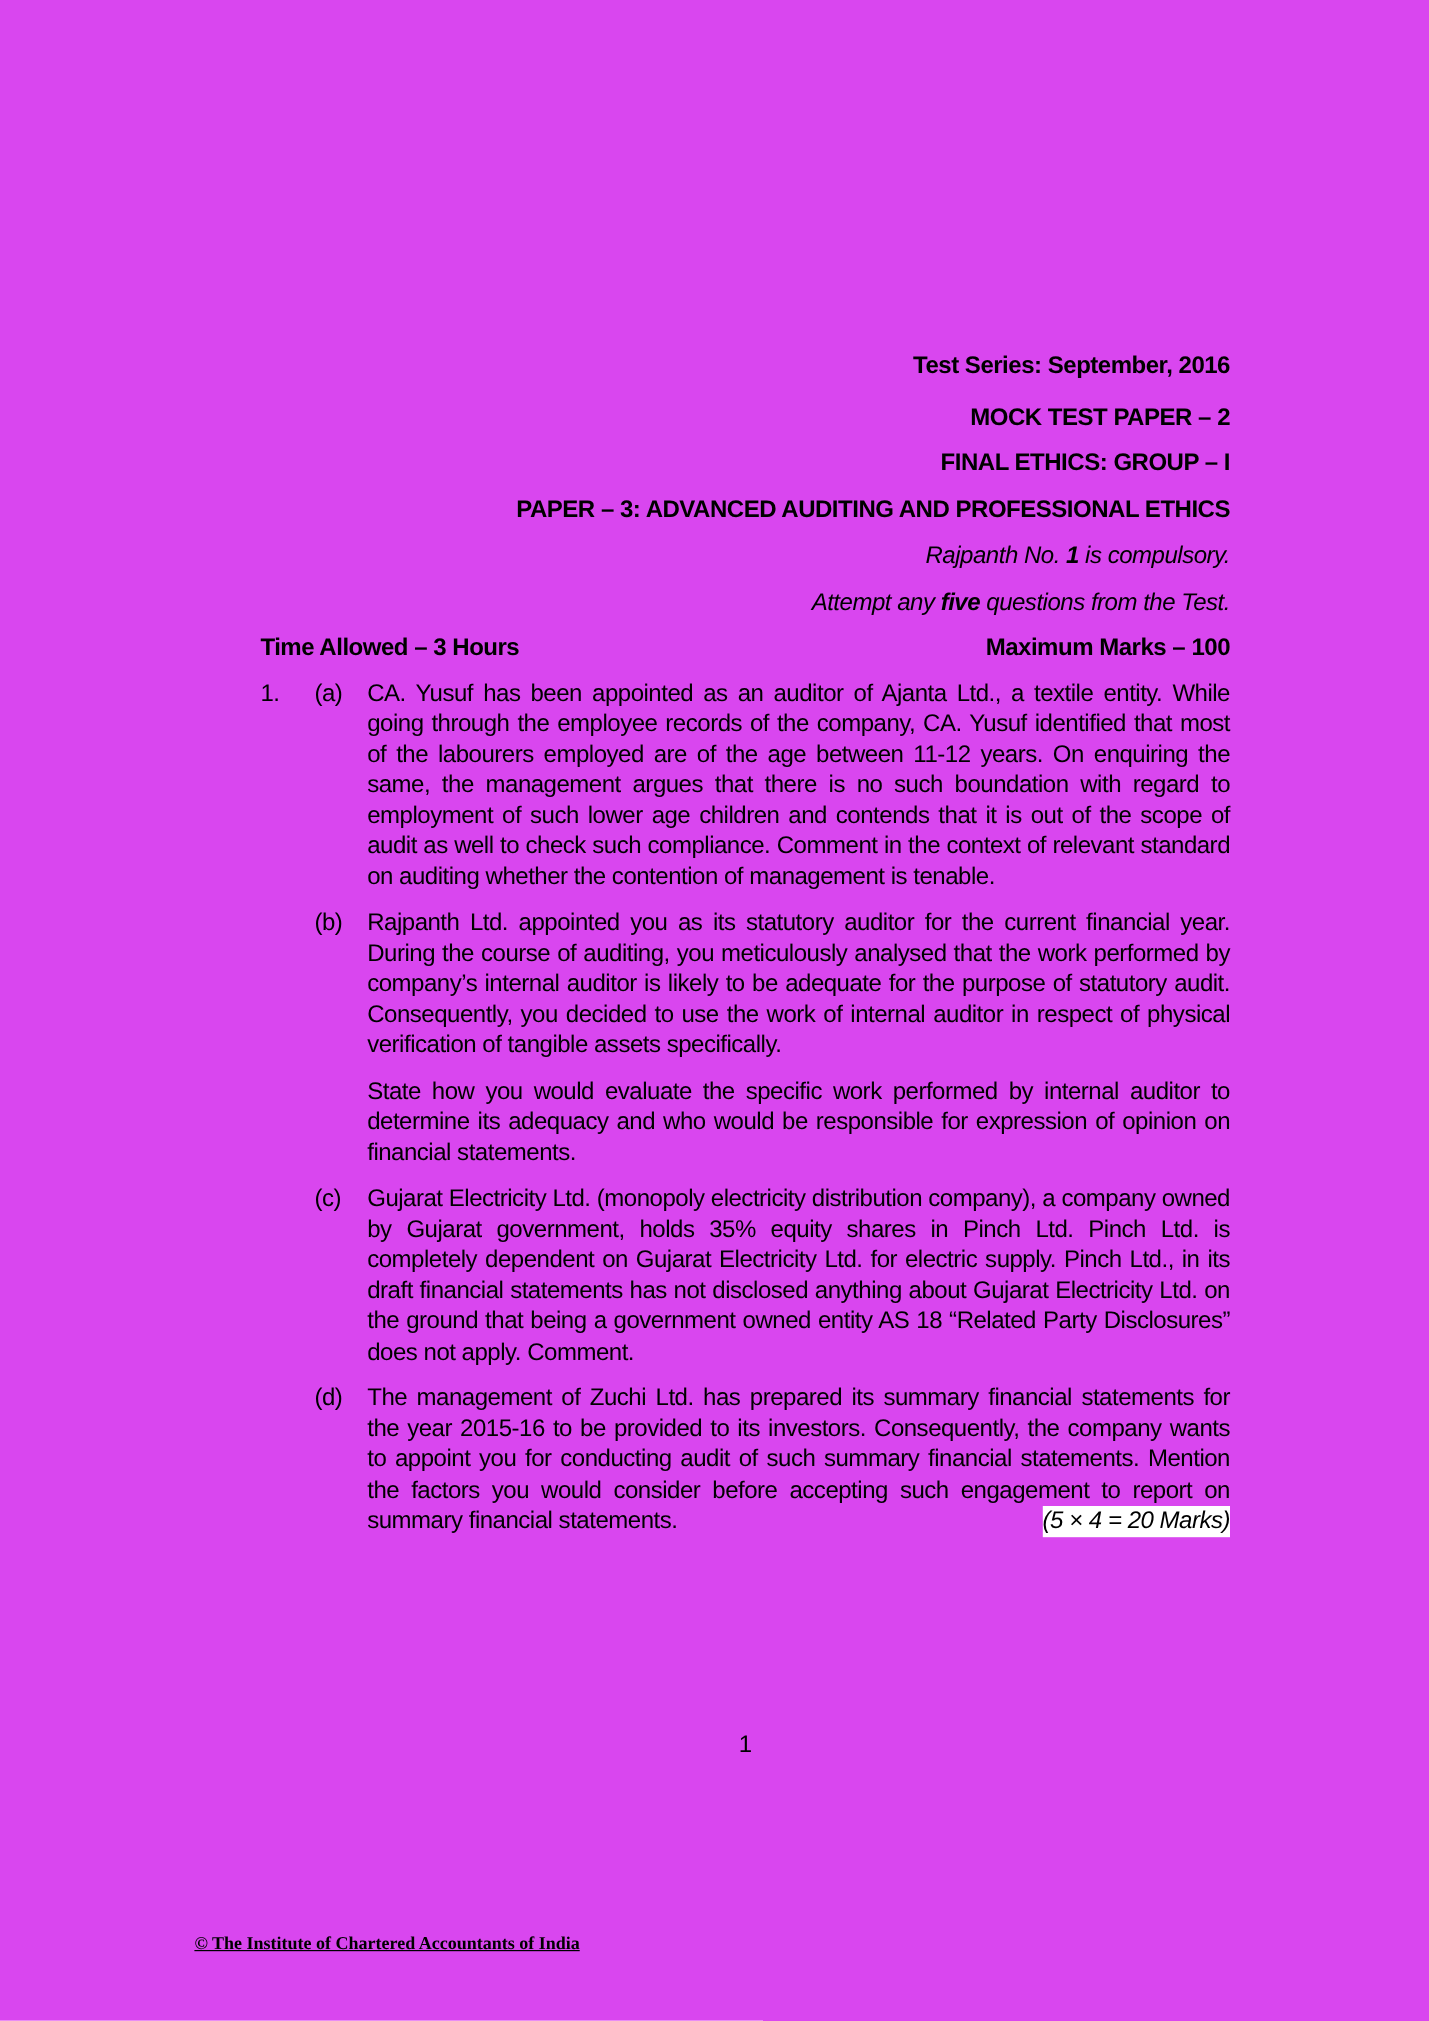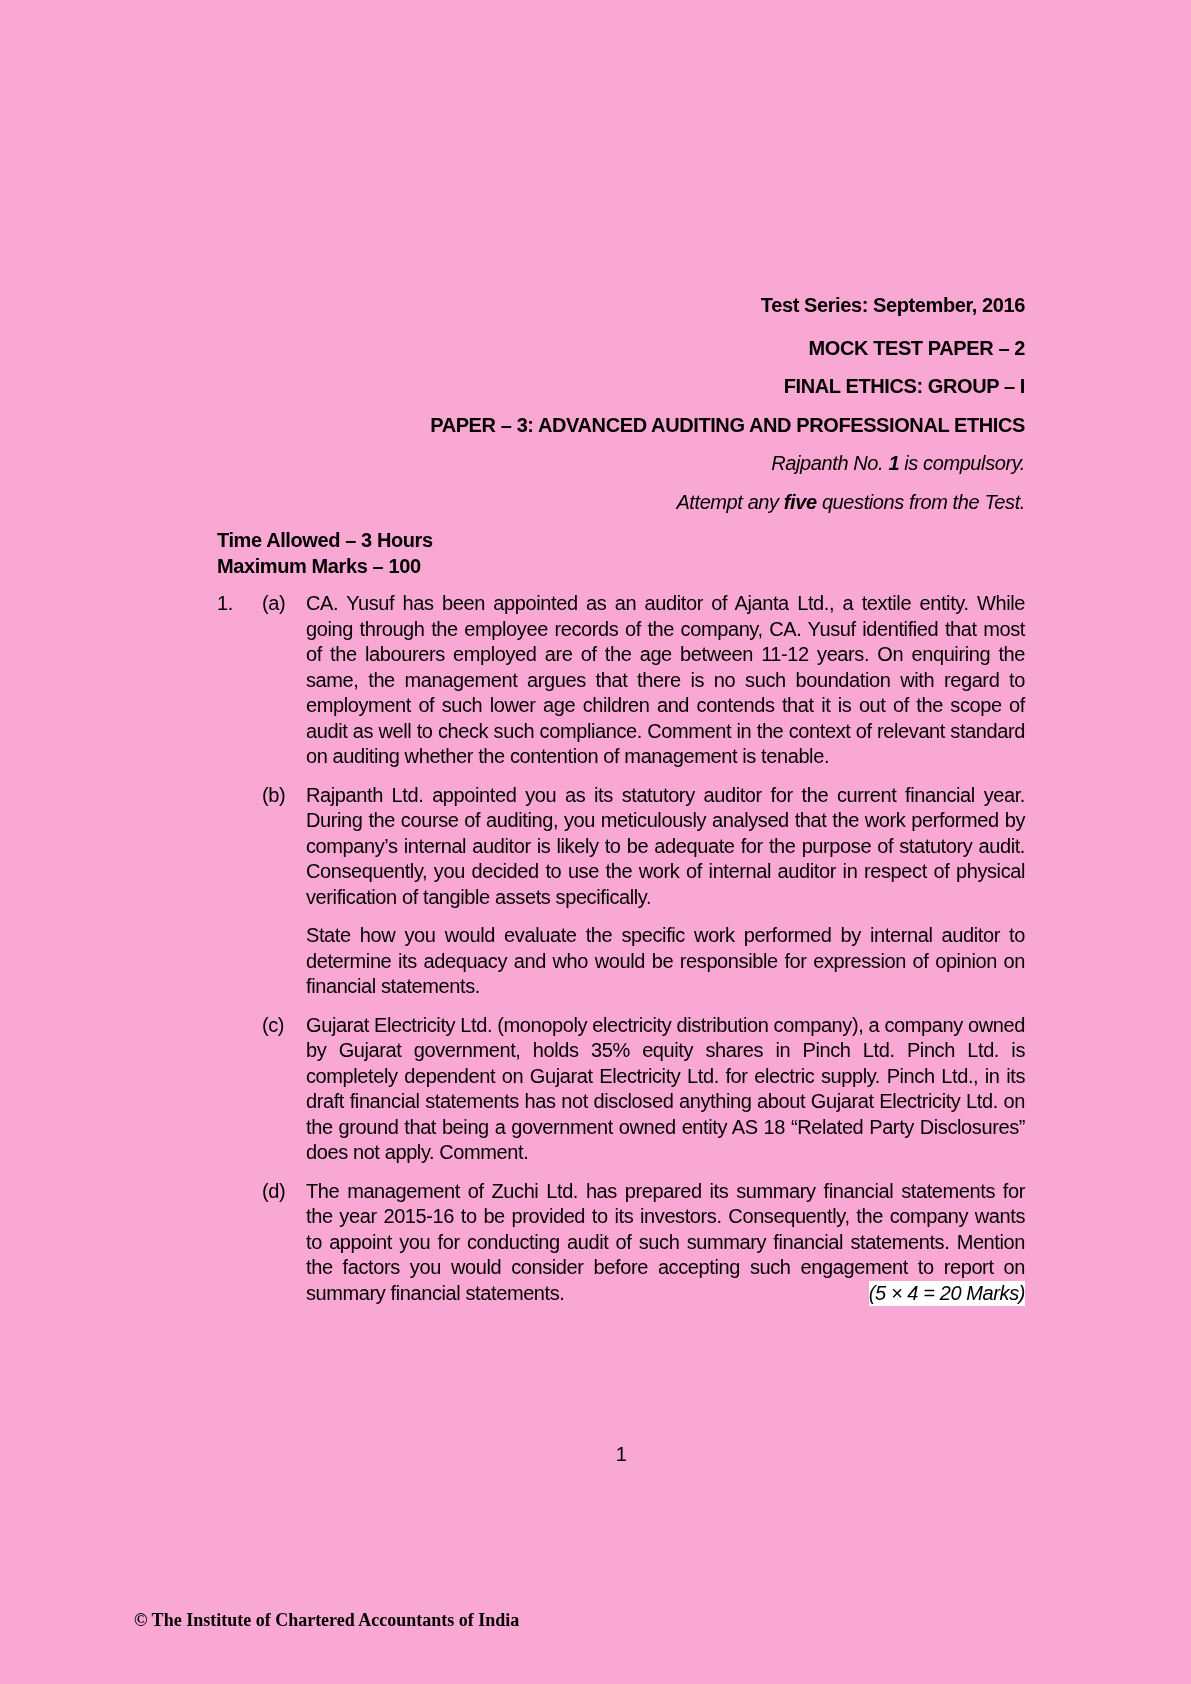--- a/index.html
+++ b/index.html
@@ -1,21 +1,21 @@
 <!DOCTYPE html>
 <html><head>
 <meta charset="utf-8">
 <style>
   * { margin: 0; padding: 0; box-sizing: border-box; }
   html, body { background: #ffffff; }
   .page {
     position: relative;
     width: 1191px;
     height: 1684px;
-    background: #f9a8d4;
+    background: #d946ef;
     color: #000000;
     font-family: "Liberation Sans", sans-serif;
     font-size: 20px;
     letter-spacing: -0.4px;
     overflow: hidden;
   }
   .content {
     position: absolute;
     left: 217px;
     top: 293px;
@@ -27,21 +27,20 @@
   .center { text-align: right; }
   .right { text-align: right; }
   .test-series { margin-bottom: 17px; }
   .bi { font-weight: bold; }
   .meta-row {
     display: flex;
     justify-content: space-between;
     font-weight: bold;
     line-height: 25.5px;
     margin-bottom: 12px;
-    flex-direction: column;
   }
   .question { display: flex; }
   .qnum { width: 45px; flex: none; line-height: 25.5px; }
   .parts { flex: 1; min-width: 0; }
   .part { display: flex; margin-bottom: 13px; }
   .part:last-child { margin-bottom: 0; }
   .plabel { width: 44px; flex: none; line-height: 25.5px; }
   .pbody { flex: 1; min-width: 0; }
   .pbody p {
     text-align: justify;
@@ -61,27 +60,28 @@
   .page-number {
     position: absolute;
     left: 217px;
     top: 1442px;
     width: 808px;
     text-align: center;
     line-height: 25.5px;
   }
   .copyright {
     position: absolute;
-    left: 134px;
+    left: 162px;
     top: 1607px;
     font-family: "Liberation Serif", serif;
-    font-size: 18px;
+    font-size: 15px;
     font-weight: bold;
     letter-spacing: 0;
     line-height: 26px;
+    text-decoration: underline;
   }
 </style>
 </head>
 <body>
 
 <div class="page">
   <div class="content">
 
     <div class="ln right bold test-series">Test Series: September, 2016</div>
 

